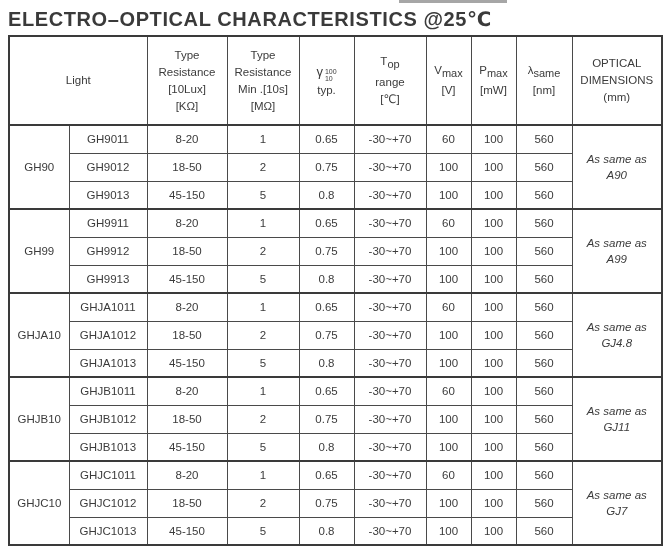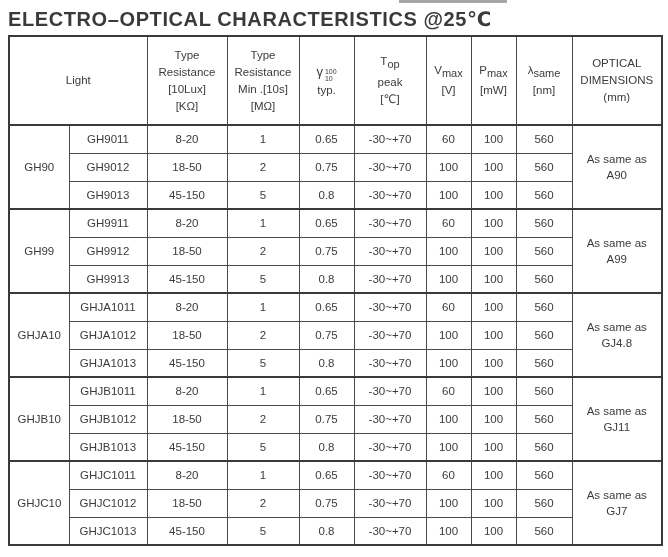--- a/index.html
+++ b/index.html
@@ -31,21 +31,21 @@
   tbody tr { height: 28px; }
   tr.g-first td { border-top: 2px solid #3a3a3a; margin-top: 20px; }
   sub { font-size: 11px; }
   .gsym { font-size: 13px; }
   .gstack {
     display: inline-flex; flex-direction: column;
     font-size: 7px; line-height: 7px; text-align: left;
     vertical-align: 2px; margin-left: 2px;
   }
   .pkg-cell div, .hdr-line { line-height: 17px; }
-  .pkg-cell div { line-height: 16px; }
+  .pkg-cell div { line-height: 16px; font-style: italic; }
 </style>
 </head>
 <body>
 
 <div class="page">
   <div class="artifact"></div>
   <div class="title">ELECTRO–OPTICAL CHARACTERISTICS @25℃</div>
 
   <table class="chars">
     <colgroup>
@@ -77,21 +77,21 @@
         </td>
         <td>
           <div class="hdr-line"><span class="gsym">γ</span><span class="gstack">
                 <span>100</span>
                 <span>10</span>
               </span></div>
           <div class="hdr-line">typ.</div>
         </td>
         <td>
           <div class="hdr-line"><span>T</span><sub>op</sub></div>
-          <div class="hdr-line">peak</div>
+          <div class="hdr-line">range</div>
           <div class="hdr-line">[℃]</div>
         </td>
         <td>
           <div class="hdr-line"><span>V</span><sub>max</sub></div>
           <div class="hdr-line">[V]</div>
         </td>
         <td>
           <div class="hdr-line"><span>P</span><sub>max</sub></div>
           <div class="hdr-line">[mW]</div>
         </td>

